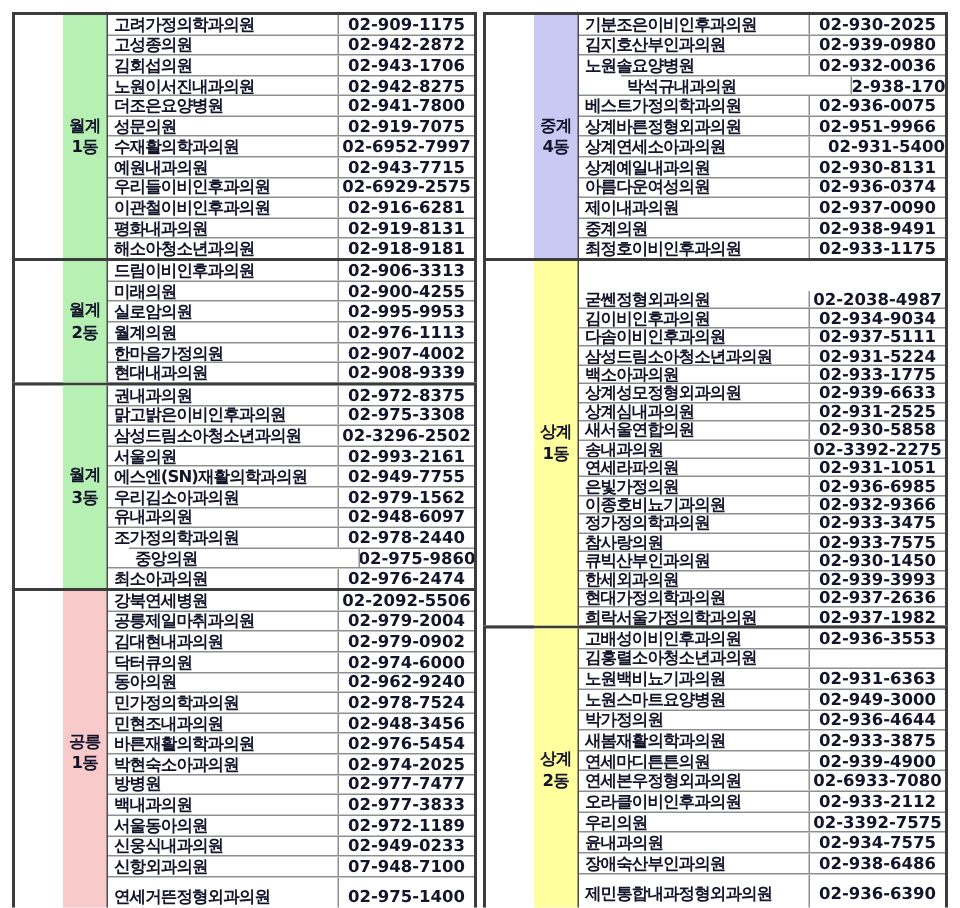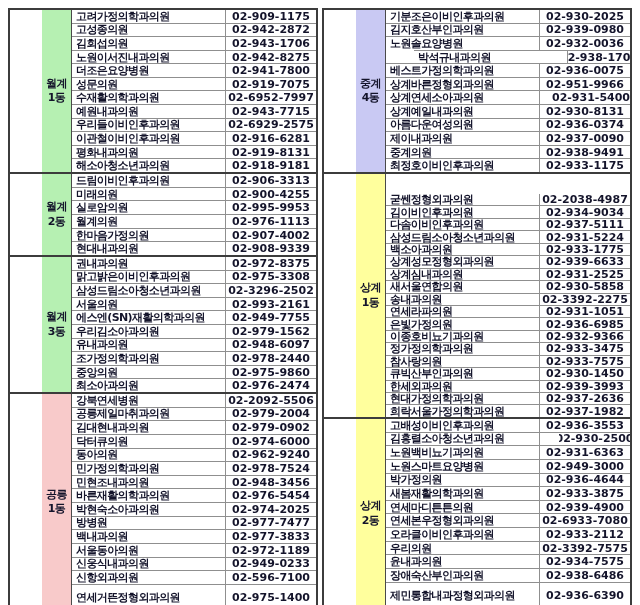--- a/index.html
+++ b/index.html
@@ -183,21 +183,21 @@
           <div class="cell phone">02-979-1562</div>
         </div>
         <div class="row" style="flex: 1 1 0px;">
           <div class="cell name">유내과의원</div>
           <div class="cell phone">02-948-6097</div>
         </div>
         <div class="row" style="flex: 1 1 0px;">
           <div class="cell name">조가정의학과의원</div>
           <div class="cell phone">02-978-2440</div>
         </div>
-        <div class="row" style="flex: 1 1 0px;">
+        <div class="row" style="flex: 1 1 0px; margin-left: 14px;">
           <div class="cell name">중앙의원</div>
           <div class="cell phone">02-975-9860</div>
         </div>
         <div class="row" style="flex: 1 1 0px;">
           <div class="cell name">최소아과의원</div>
           <div class="cell phone">02-976-2474</div>
         </div>
       </div>
     </div>
     <div class="group" style="height: 216px;">
@@ -251,21 +251,21 @@
         <div class="row" style="flex: 1 1 0px;">
           <div class="cell name">서울동아의원</div>
           <div class="cell phone">02-972-1189</div>
         </div>
         <div class="row" style="flex: 1 1 0px;">
           <div class="cell name">신웅식내과의원</div>
           <div class="cell phone">02-949-0233</div>
         </div>
         <div class="row" style="flex: 1 1 0px;">
           <div class="cell name">신항외과의원</div>
-          <div class="cell phone">02-596-7100</div>
+          <div class="cell phone">07-948-7100</div>
         </div>
         <div class="row" style="flex: 2 1 0px;">
           <div class="cell name">연세거뜬정형외과의원</div>
           <div class="cell phone">02-975-1400</div>
         </div>
       </div>
     </div>
   </div>
 <div id="right-stack" class="table-stack">
     <div class="group" style="height: 162px;">
@@ -403,21 +403,20 @@
     <div class="group" style="height: 189px;">
       <div class="district-label" style="background: rgb(255, 255, 157);">상계
 2동</div>
       <div class="rows">
         <div class="row" style="flex: 1 1 0px;">
           <div class="cell name">고배성이비인후과의원</div>
           <div class="cell phone">02-936-3553</div>
         </div>
         <div class="row" style="flex: 1 1 0px; gap: 19px;">
           <div class="cell name">김홍렬소아청소년과의원</div>
-          <div class="cell phone">02-930-2500</div>
         </div>
         <div class="row" style="flex: 1 1 0px;">
           <div class="cell name">노원백비뇨기과의원</div>
           <div class="cell phone">02-931-6363</div>
         </div>
         <div class="row" style="flex: 1 1 0px;">
           <div class="cell name">노원스마트요양병원</div>
           <div class="cell phone">02-949-3000</div>
         </div>
         <div class="row" style="flex: 1 1 0px;">

